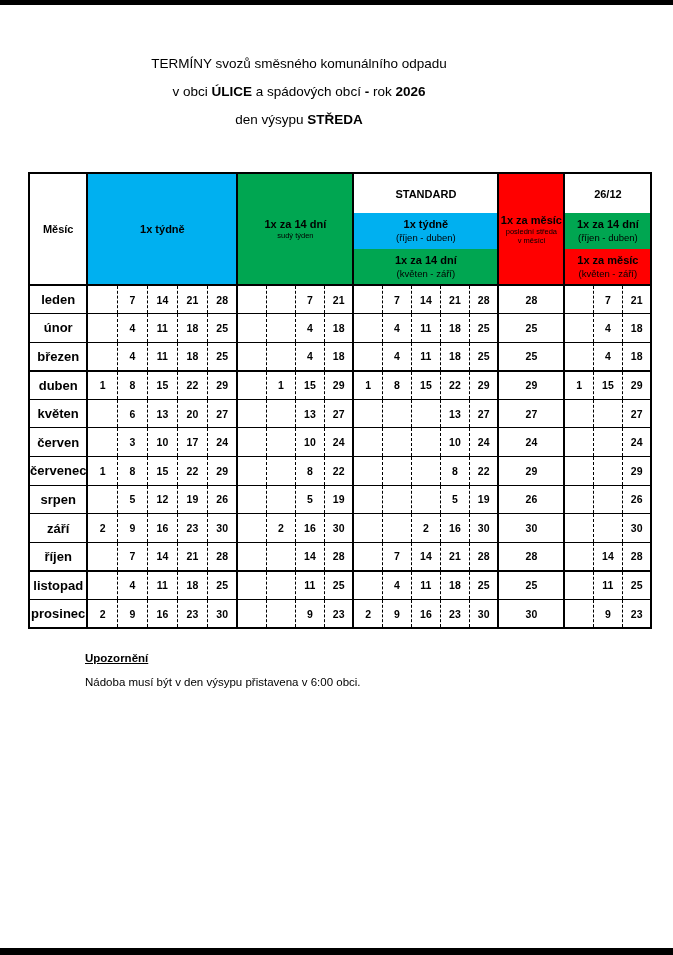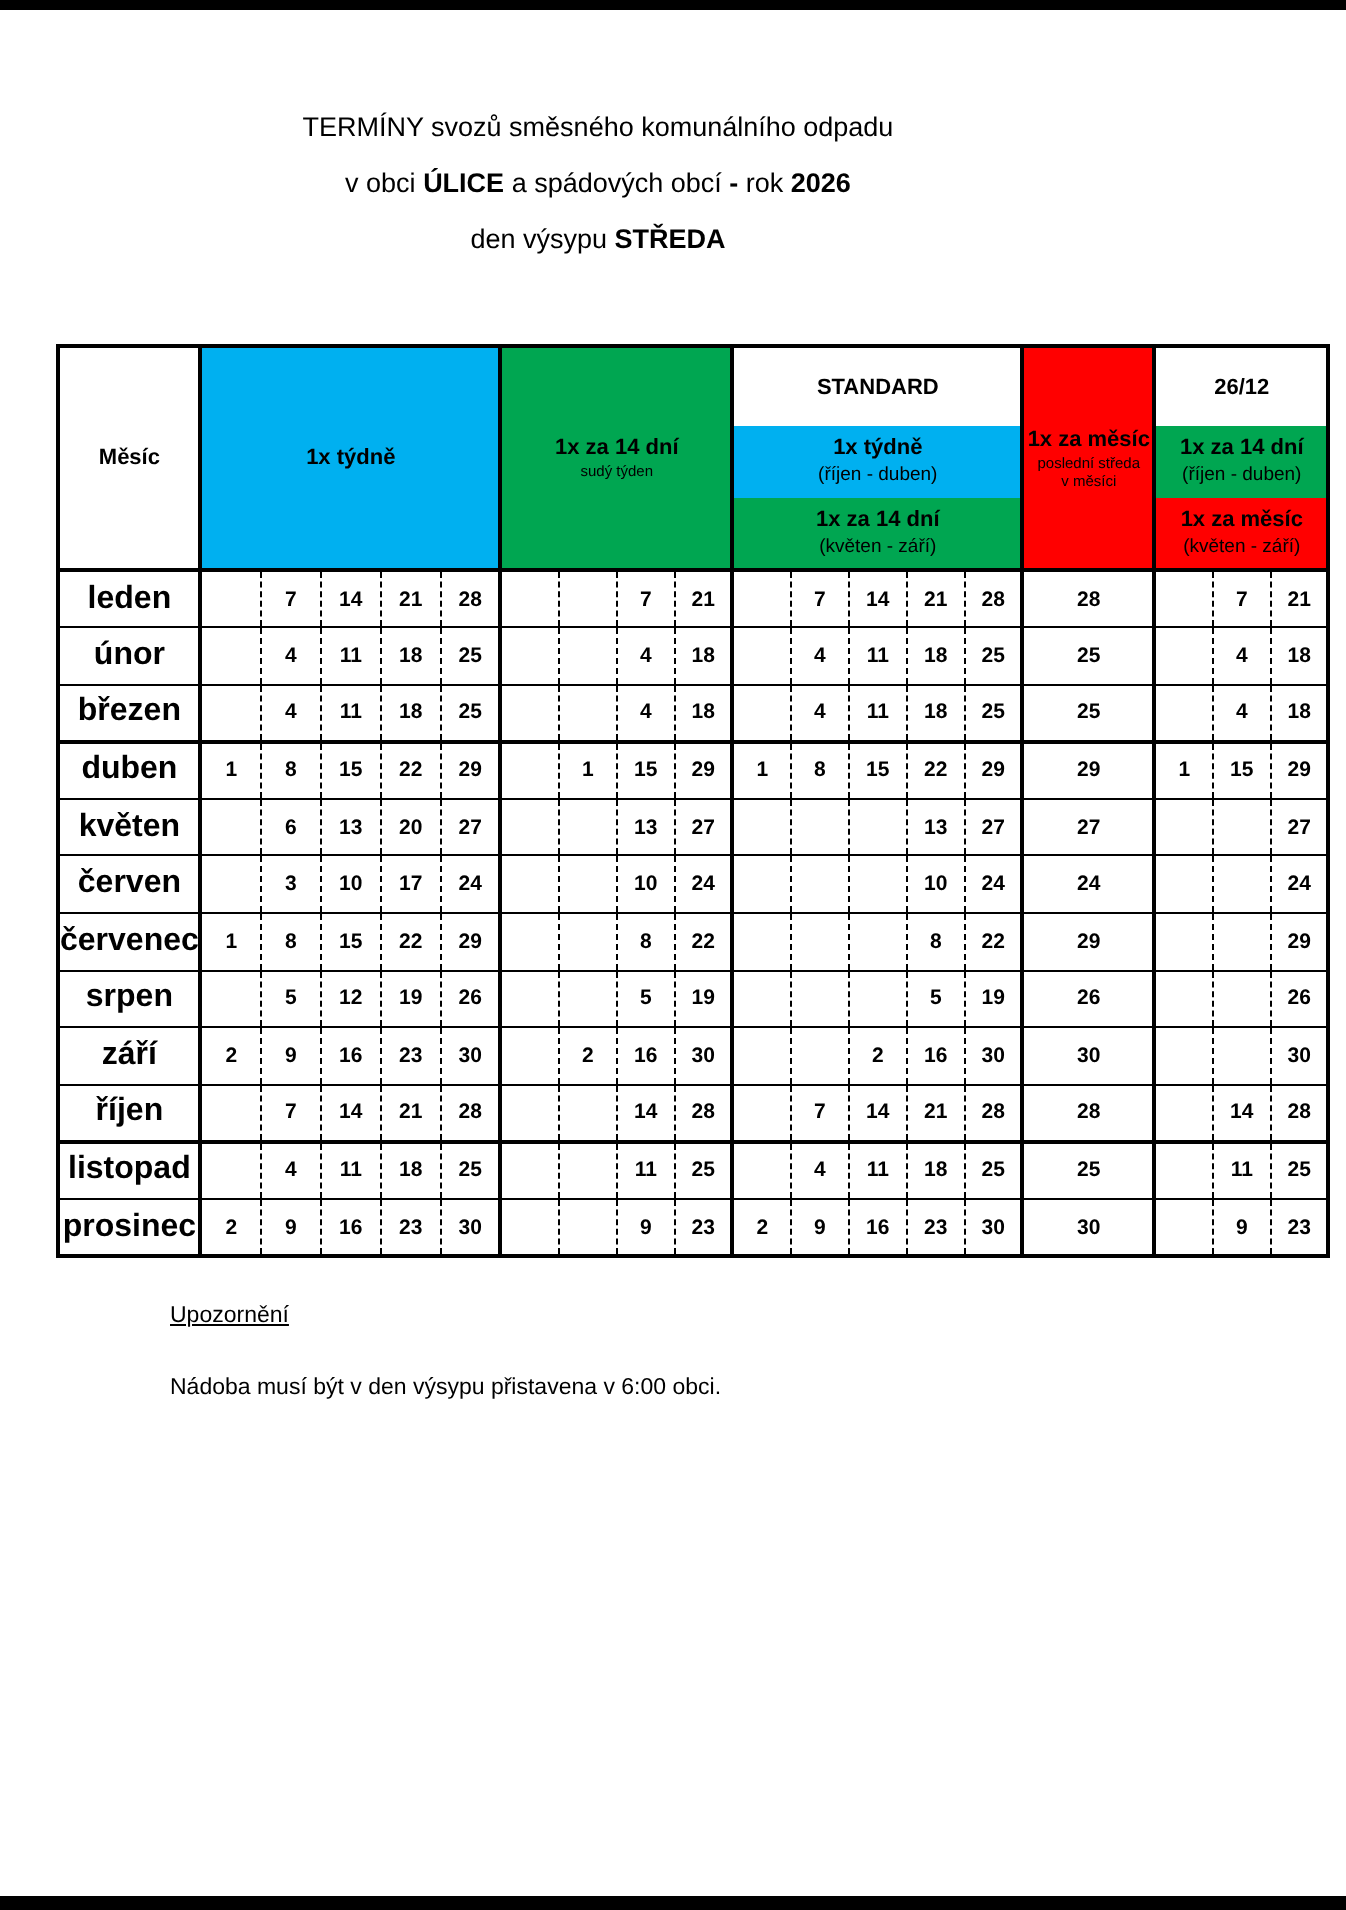--- a/index.html
+++ b/index.html
@@ -48,30 +48,30 @@
   .bg-green { background: var(--green); }
   .bg-red   { background: var(--red); }
   .sub-small { display: block; font-weight: normal; font-size: 7.5px; line-height: 9px; }
   .sub-paren { display: block; font-weight: normal; font-size: 9.5px; line-height: 13px; }
   .hmain { display: block; line-height: 13px; }
   .gstart { border-left: 2px solid #000; }
 
   tbody tr { height: 28.6px; border-bottom: 1px solid #000; }
   tbody tr.thick { border-bottom: 2px solid #000; }
   tbody td { font-size: 10.5px; font-weight: bold; }
-  tbody td.month { font-size: 16px; border-radius: 11px; }
+  tbody td.month { font-size: 13px; border-radius: 11px; }
   tbody td.g { border-left: 2px solid #000; }
   tbody td.d { border-left: 1px dashed #000; }
 
   .notes {
     position: absolute; left: 85px; top: 652px;
     font-size: 11.5px;
   }
   .notes .heading {
-    font-weight: normal; text-decoration: underline; margin-bottom: 24px;
+    font-weight: bold; text-decoration: underline; margin-bottom: 12px;
   }
   .notes b { font-weight: normal; }
 </style>
 </head>
 <body>
 
 <div class="topbar"></div>
 
 <div class="title-block">
   <div>TERMÍNY svozů směsného komunálního odpadu</div>

